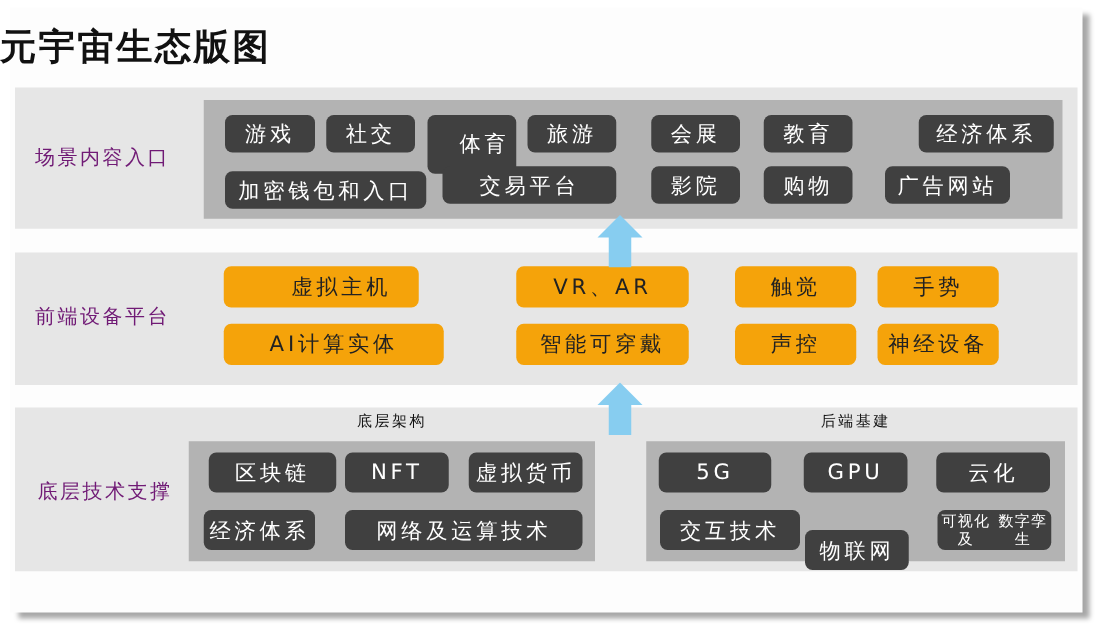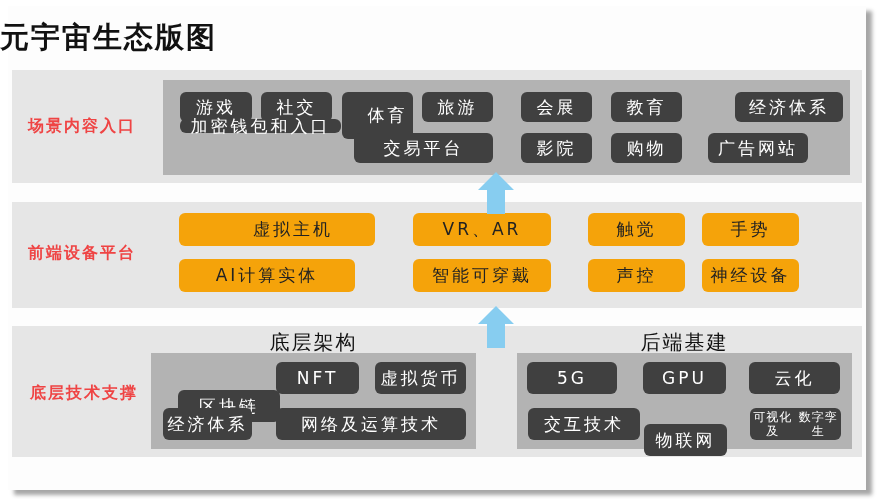--- a/index.html
+++ b/index.html
@@ -1,22 +1,22 @@
 <!DOCTYPE html>
 <html><head>
 <meta charset="utf-8">
 <style>
   html,body{margin:0;padding:0;}
   body{width:881px;height:499px;background:#ffffff;position:relative;overflow:hidden;font-family:"DejaVu Sans","Liberation Sans",sans-serif;}
   .card{position:absolute;left:8px;top:6px;width:858px;height:484px;background:#fdfdfd;box-shadow:6px 5px 4px rgba(0,0,0,0.35);}
   .title{position:absolute;left:0;top:18px;width:866px;text-align:left;font-size:29px;font-weight:bold;color:#111;letter-spacing:2px;}
   .band{position:absolute;left:12px;width:850px;background:#e6e6e6;}
   .inner{position:absolute;background:#b3b3b3;}
-  .rowlabel{position:absolute;font-size:16px;font-weight:bold;color:#ef4444;letter-spacing:2px;}
-  .sub{position:absolute;font-size:20px;color:#111;letter-spacing:2px;text-align:center;}
+  .rowlabel{position:absolute;font-size:16px;font-weight:normal;color:#701a75;letter-spacing:2px;}
+  .sub{position:absolute;font-size:12px;color:#111;letter-spacing:2px;text-align:center;}
   .btn{position:absolute;display:flex;align-items:center;justify-content:center;border-radius:6px;font-size:17px;letter-spacing:3px;box-sizing:border-box;}
   .blue{background:#404040;color:#fff;}
   .orange{background:#f5a30a;color:#222;}
   .small{font-size:12px;line-height:14px;letter-spacing:1px;text-align:center;}
   .arrow{position:absolute;width:40px;height:42px;}
 </style>
 </head>
 <body>
 
 <div class="card"></div>
@@ -25,43 +25,43 @@
 <div class="band" style="top:70px;height:113px;"></div>
 <div class="rowlabel" style="left:28px;top:116px;">场景内容入口</div>
 <div class="inner" style="left:163px;top:80px;width:687px;height:95px;"></div>
 <div class="btn blue" style="left:180px;top:92px;width:72px;height:30px;">游戏</div>
 <div class="btn blue" style="left:261px;top:92px;width:71px;height:30px;">社交</div>
 <div class="btn blue" style="left:342px;top:92px;width:71px;height:47px;padding-left:20px;">体育</div>
 <div class="btn blue" style="left:422px;top:92px;width:71px;height:30px;">旅游</div>
 <div class="btn blue" style="left:521px;top:92px;width:71px;height:30px;">会展</div>
 <div class="btn blue" style="left:611px;top:92px;width:71px;height:30px;">教育</div>
 <div class="btn blue" style="left:735px;top:92px;width:108px;height:30px;text-align:center;">经济体系</div>
-<div class="btn blue" style="left:180px;top:119px;width:161px;height:14px;">加密钱包和入口</div>
+<div class="btn blue" style="left:180px;top:137px;width:161px;height:30px;">加密钱包和入口</div>
 <div class="btn blue" style="left:354px;top:133px;width:139px;height:30px;">交易平台</div>
 <div class="btn blue" style="left:521px;top:133px;width:71px;height:30px;">影院</div>
 <div class="btn blue" style="left:611px;top:133px;width:71px;height:30px;">购物</div>
 <div class="btn blue" style="left:708px;top:133px;width:100px;height:30px;">广告网站</div>
 
 <div class="band" style="top:202px;height:106px;"></div>
 <div class="rowlabel" style="left:28px;top:243px;">前端设备平台</div>
-<div class="btn orange" style="left:179px;top:213px;width:196px;height:33px;padding-left:32px;">虚拟主机</div>
+<div class="btn orange" style="left:179px;top:213px;width:156px;height:33px;padding-left:32px;">虚拟主机</div>
 <div class="btn orange" style="left:413px;top:213px;width:138px;height:33px;">VR、AR</div>
 <div class="btn orange" style="left:588px;top:213px;width:97px;height:33px;">触觉</div>
 <div class="btn orange" style="left:702px;top:213px;width:97px;height:33px;">手势</div>
 <div class="btn orange" style="left:179px;top:259px;width:176px;height:33px;">AI计算实体</div>
 <div class="btn orange" style="left:413px;top:259px;width:138px;height:33px;">智能可穿戴</div>
 <div class="btn orange" style="left:588px;top:259px;width:97px;height:33px;">声控</div>
 <div class="btn orange" style="left:702px;top:259px;width:97px;height:33px;">神经设备</div>
 
 <div class="band" style="top:326px;height:131px;"></div>
 <div class="rowlabel" style="left:30px;top:383px;">底层技术支撑</div>
 
 <div class="sub" style="left:151px;top:329px;width:325px;">底层架构</div>
 <div class="inner" style="left:151px;top:353px;width:325px;height:96px;"></div>
-<div class="btn blue" style="left:178px;top:362px;width:102px;height:32px;margin-top:28px;">区块链</div>
+<div class="btn blue" style="left:167px;top:362px;width:102px;height:32px;">区块链</div>
 <div class="btn blue" style="left:276px;top:362px;width:83px;height:32px;">NFT</div>
 <div class="btn blue" style="left:375px;top:362px;width:91px;height:32px;">虚拟货币</div>
 <div class="btn blue" style="left:163px;top:408px;width:89px;height:32px;">经济体系</div>
 <div class="btn blue" style="left:276px;top:408px;width:190px;height:32px;">网络及运算技术</div>
 
 <div class="sub" style="left:517px;top:329px;width:335px;">后端基建</div>
 <div class="inner" style="left:517px;top:353px;width:335px;height:96px;"></div>
 <div class="btn blue" style="left:527px;top:362px;width:90px;height:32px;">5G</div>
 <div class="btn blue" style="left:643px;top:362px;width:83px;height:32px;">GPU</div>
 <div class="btn blue" style="left:749px;top:362px;width:91px;height:32px;">云化</div>

